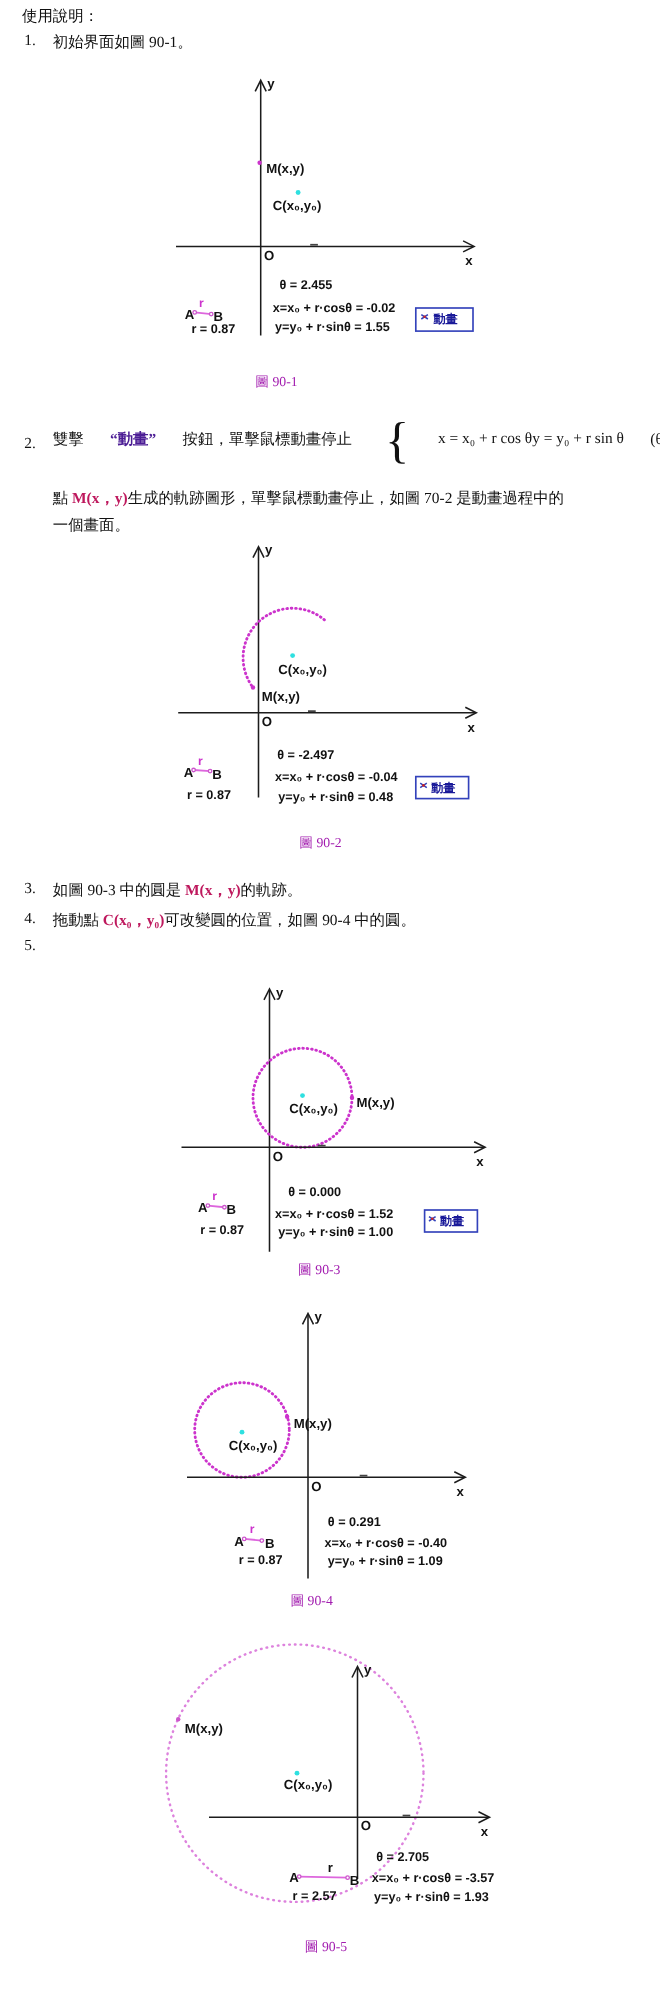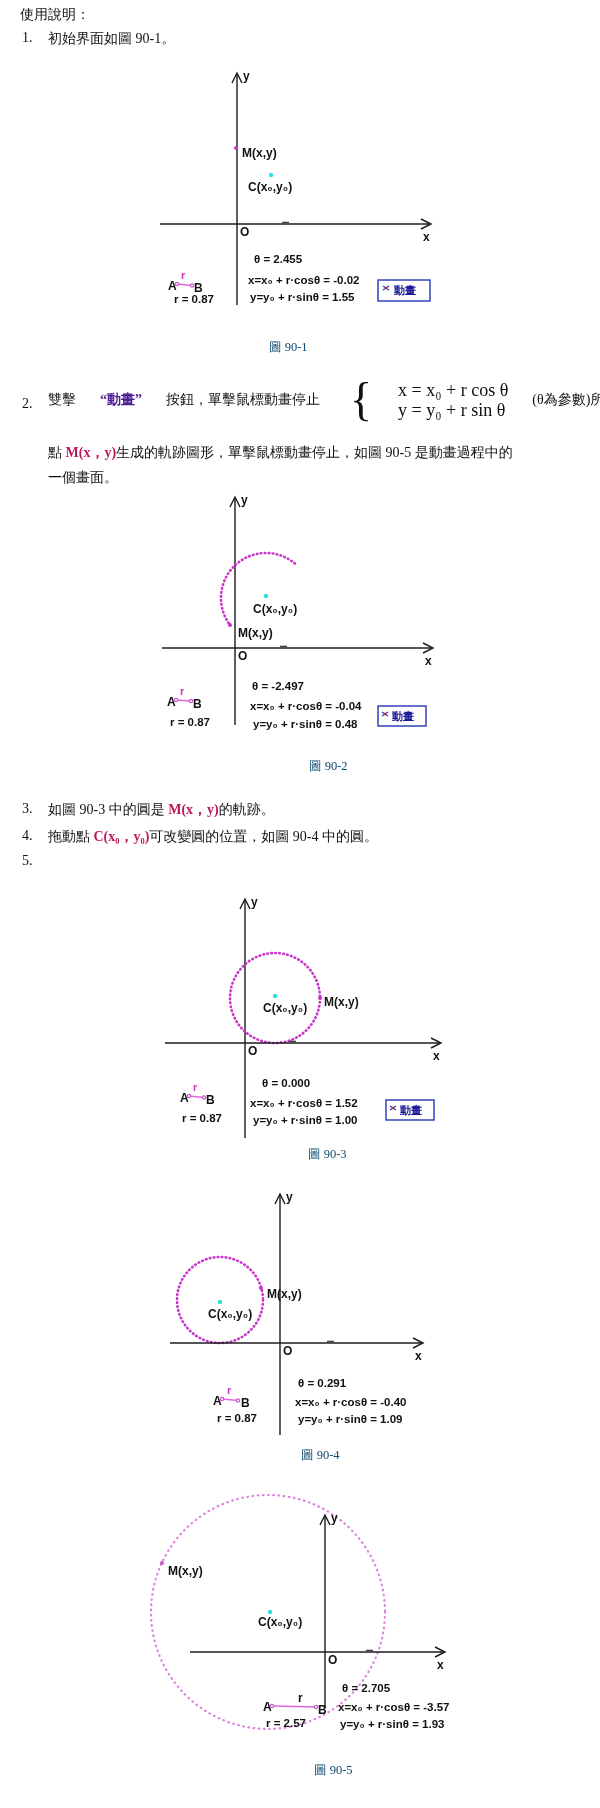--- a/index.html
+++ b/index.html
@@ -4,24 +4,24 @@
 <style>
   html,body{margin:0;padding:0;background:#fff;}
   #page{position:relative;width:600px;height:1808px;background:#ffffff;overflow:hidden;
         font-family:"Liberation Serif",serif;color:#111;}
   .txt{position:absolute;font-size:14px;white-space:nowrap;}
   .num{position:absolute;font-size:14px;}
   .bl{color:#be185d;font-weight:bold;}
   .purple{color:#4c1d95;font-weight:bold;}
   .eqrow{position:absolute;display:flex;align-items:center;font-size:14px;white-space:nowrap;gap:24px;}
   .brace{font-size:46px;font-weight:400;line-height:40px;margin:0 2px 0 6px;font-family:"Liberation Serif",serif;}
-  .eqcol{display:flex;flex-direction:column;line-height:20px;font-size:18px;}
+  .eqcol{display:flex;flex-direction:row;line-height:20px;font-size:14px;}
   .post{}
   .fig{position:absolute;}
-  .cap{position:absolute;font-size:12.5px;color:#0c4a6e;margin-left:37px;}
+  .cap{position:absolute;font-size:12.5px;color:#a21caf;}
   svg text{font-family:"Liberation Sans",sans-serif;font-weight:bold;fill:#111;}
   .lab{font-size:12px;}
   .eq{font-size:11.5px;}
   .axl{font-size:12px;}
   .rlab{font-size:11px;fill:#cc33cc;}
   .rlab5{font-size:12px;fill:#111;}
   .btntext{font-size:11px;fill:#1a1a99;}
   .axis{stroke:#1c1c1c;stroke-width:1.4;fill:none;}
   .arrow{stroke:#1c1c1c;stroke-width:1.4;fill:none;}
   .tick{stroke:#444;stroke-width:1.6;}
@@ -86,21 +86,21 @@
     <span class="purple">“動畫”</span>
     <span>按鈕，單擊鼠標動畫停止</span>
     <span class="brace">{</span>
     <span class="eqcol">
       <span>x = x₀ + r cos θ</span>
       <span>y = y₀ + r sin θ</span>
     </span>
     <span class="post">(θ為參數)所表示的</span>
   </div>
   <div class="txt" style="left:48px;top:444px;">
-    <span>點 </span><span class="bl">M(x，y)</span><span>生成的軌跡圖形，單擊鼠標動畫停止，如圖 90-5 是動畫過程中的</span>
+    <span>點 </span><span class="bl">M(x，y)</span><span>生成的軌跡圖形，單擊鼠標動畫停止，如圖 70-2 是動畫過程中的</span>
   </div>
   <div class="txt" style="left:48px;top:469px;">一個畫面。</div>
 
   <div class="fig" style="left:120px;top:490px;width:330px;height:245px;">
     <svg width="330" height="245" viewBox="0 0 330 245">
       <g>
         <line class="axis" x1="115" y1="8" x2="115" y2="235"></line>
         <path class="arrow" d="M110,17 L115,7 L120,17"></path>
         <text class="axl" x="121" y="14">y</text>
       </g>

